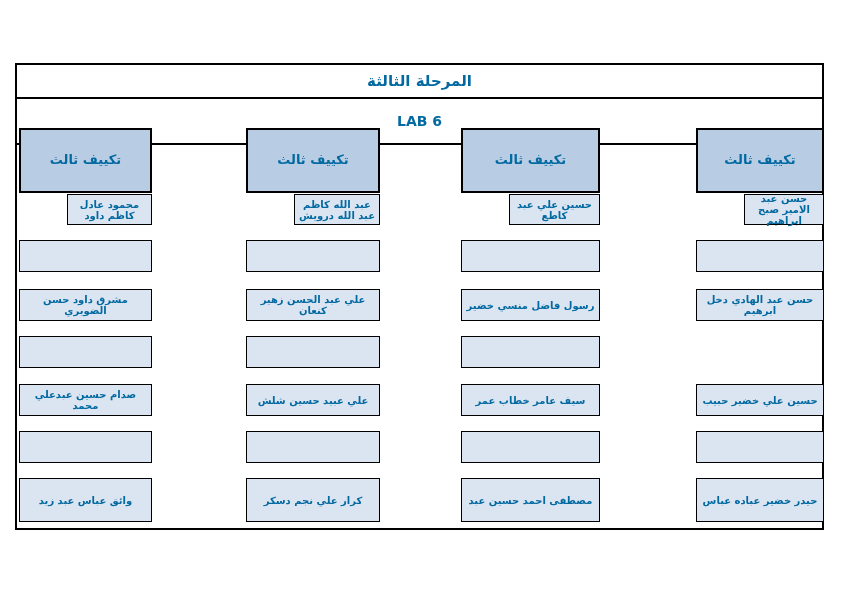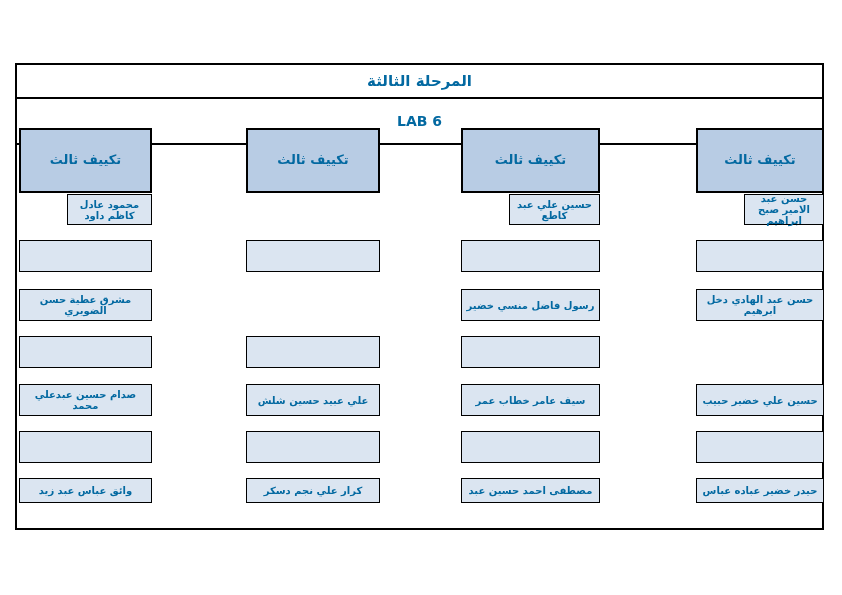--- a/index.html
+++ b/index.html
@@ -40,46 +40,48 @@
     font-weight:bold;font-size:10px;line-height:1.1;
     padding:4px 3px;
   }
   .hdr{top:128px;height:65px;background:#B8CCE4;font-size:13px;border-width:2px;border-bottom-width:2.5px;}
   .n1{top:194px;height:31px;margin-left:48px;}
   .e1{top:240px;height:32px;}
   .n2{top:289px;height:32px;}
   .e2{top:336px;height:32px;}
   .n3{top:384px;height:32px;text-align:center;}
   .e3{top:431px;height:32px;}
-  .n4{top:478px;height:25px;}
+  .n4{top:478px;height:44px;}
 </style>
 </head>
 <body>
 
 <div class="canvas">
 
   <div class="frame">
     <div class="titlerow">المرحلة الثالثة</div>
     <div class="labrow">LAB 6</div>
   </div>
 
   <div class="col col-a">
     <div class="box hdr">تكييف ثالث</div>
     <div class="box n1">محمود عادل كاظم داود</div>
     <div class="box e1"></div>
-    <div class="box n2">مشرق عطية حسن الضويري</div>
+    <div class="box n2">مشرق داود حسن الضويري</div>
     <div class="box e2"></div>
     <div class="box n3">صدام حسين عبدعلي محمد</div>
     <div class="box e3"></div>
     <div class="box n4">وائق عباس عبد زيد</div>
   </div>
 
   <div class="col col-b">
     <div class="box hdr">تكييف ثالث</div>
+    <div class="box n1">عبد الله كاظم عبد الله درويش</div>
     <div class="box e1"></div>
+    <div class="box n2">علي عبد الحسن زهير كنعان</div>
     <div class="box e2"></div>
     <div class="box n3">علي عبيد حسين شلش</div>
     <div class="box e3"></div>
     <div class="box n4">كرار علي نجم دسكر</div>
   </div>
 
   <div class="col col-c">
     <div class="box hdr">تكييف ثالث</div>
     <div class="box n1">حسين علي عبد كاطع</div>
     <div class="box e1"></div>

